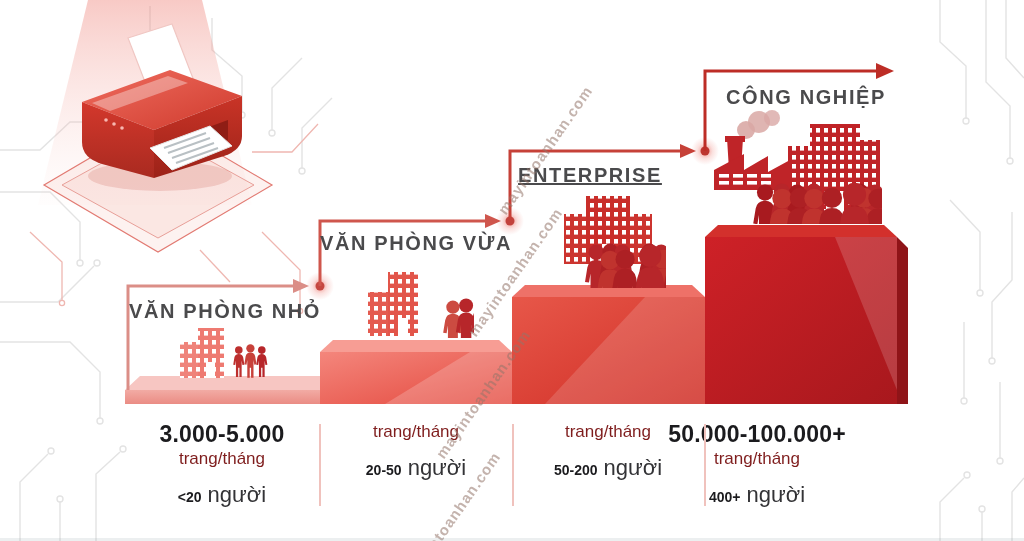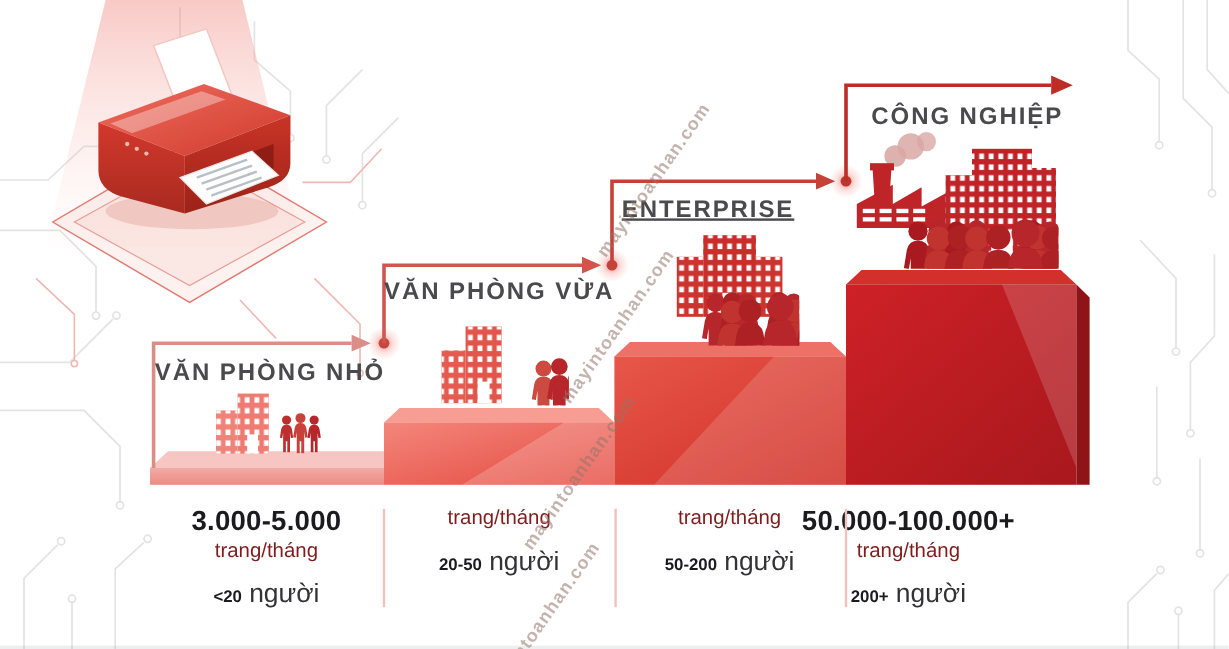--- a/index.html
+++ b/index.html
@@ -331,21 +331,21 @@
   <div class="stat-col" style="left:608px;">
     <div class="stat-unit">trang/tháng</div>
     <div class="stat-people">
       <span class="stat-num">50-200</span><span class="stat-pu">người</span>
     </div>
   </div>
   <div class="stat-col" style="left:757px;">
     <div class="stat-vol">50.000-100.000+</div>
     <div class="stat-unit">trang/tháng</div>
     <div class="stat-people">
-      <span class="stat-num">200+</span><span class="stat-pu">người</span>
+      <span class="stat-num">400+</span><span class="stat-pu">người</span>
     </div>
   </div>
 
   <div class="divider" style="left:319px;"></div>
   <div class="divider" style="left:512px;"></div>
   <div class="divider" style="left:704px;"></div>
 
   <div class="watermark" style="left:545px;top:150px;">mayintoanhan.com</div>
   <div class="watermark" style="left:515px;top:272px;">mayintoanhan.com</div>
   <div class="watermark" style="left:483px;top:394px;">mayintoanhan.com</div>

